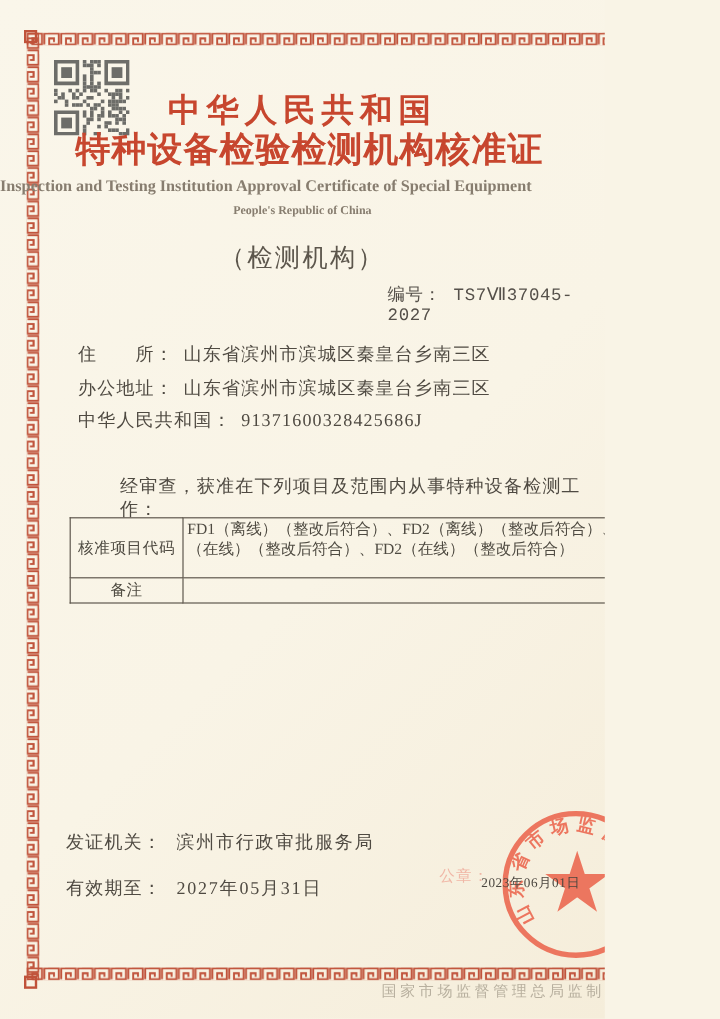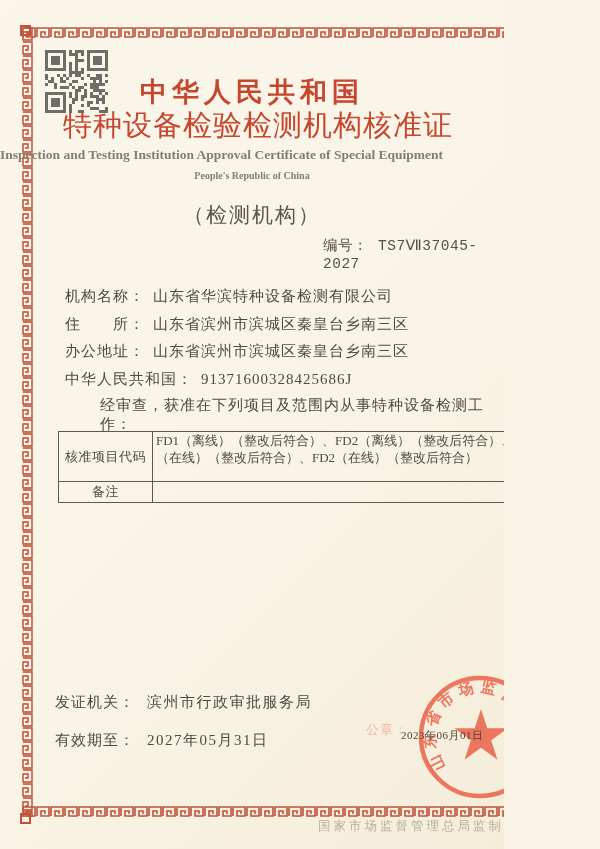--- a/index.html
+++ b/index.html
@@ -22,21 +22,21 @@
   }
   .qr { position: absolute; left: 45px; top: 50px; }
 
   .cn-title-1 {
     left: 0; top: 77px; width: 100%; text-align: center;
     font-size: 27px; font-weight: bold; color: #c7462e; letter-spacing: 5px;
     line-height: 30px;
   }
   .cn-title-2 {
     left: 0; top: 109px; width: 100%; text-align: center;
-    font-size: 29px; font-weight: normal; color: #c7462e; letter-spacing: 1px;
+    font-size: 29px; font-weight: bold; color: #c7462e; letter-spacing: 1px;
     line-height: 32px;
     padding-left: 12px;
   }
   .en-title-1 {
     left: 0; top: 146px; width: 100%; text-align: left;
     font-size: 13.5px; font-weight: bold; color: #877d6f; line-height: 18px;
   }
   .en-title-2 {
     left: 0; top: 167px; width: 100%; text-align: center;
     font-size: 10px; font-weight: bold; color: #877d6f; line-height: 18px;
@@ -275,23 +275,20 @@
   <div class="abs en-title-1">Inspection and Testing Institution Approval Certificate of Special Equipment</div>
   <div class="abs en-title-2">People's Republic of China</div>
   <div class="abs category">（检测机构）</div>
 
   <div class="abs serial">
     <span class="s-label">编号：</span><span class="s-val">TS7Ⅶ37045-2027</span>
   </div>
 
   <div class="abs fields">
     <div class="field-row">
-      <span class="f-label">机构名称：</span><span class="f-value">山东省华滨特种设备检测有限公司</span>
-    </div>
-    <div class="field-row">
       <span class="f-label">住　　所：</span><span class="f-value">山东省滨州市滨城区秦皇台乡南三区</span>
     </div>
     <div class="field-row">
       <span class="f-label">办公地址：</span><span class="f-value">山东省滨州市滨城区秦皇台乡南三区</span>
     </div>
     <div class="field-row">
       <span class="f-label">中华人民共和国：</span><span class="f-value">91371600328425686J</span>
     </div>
   </div>
 

